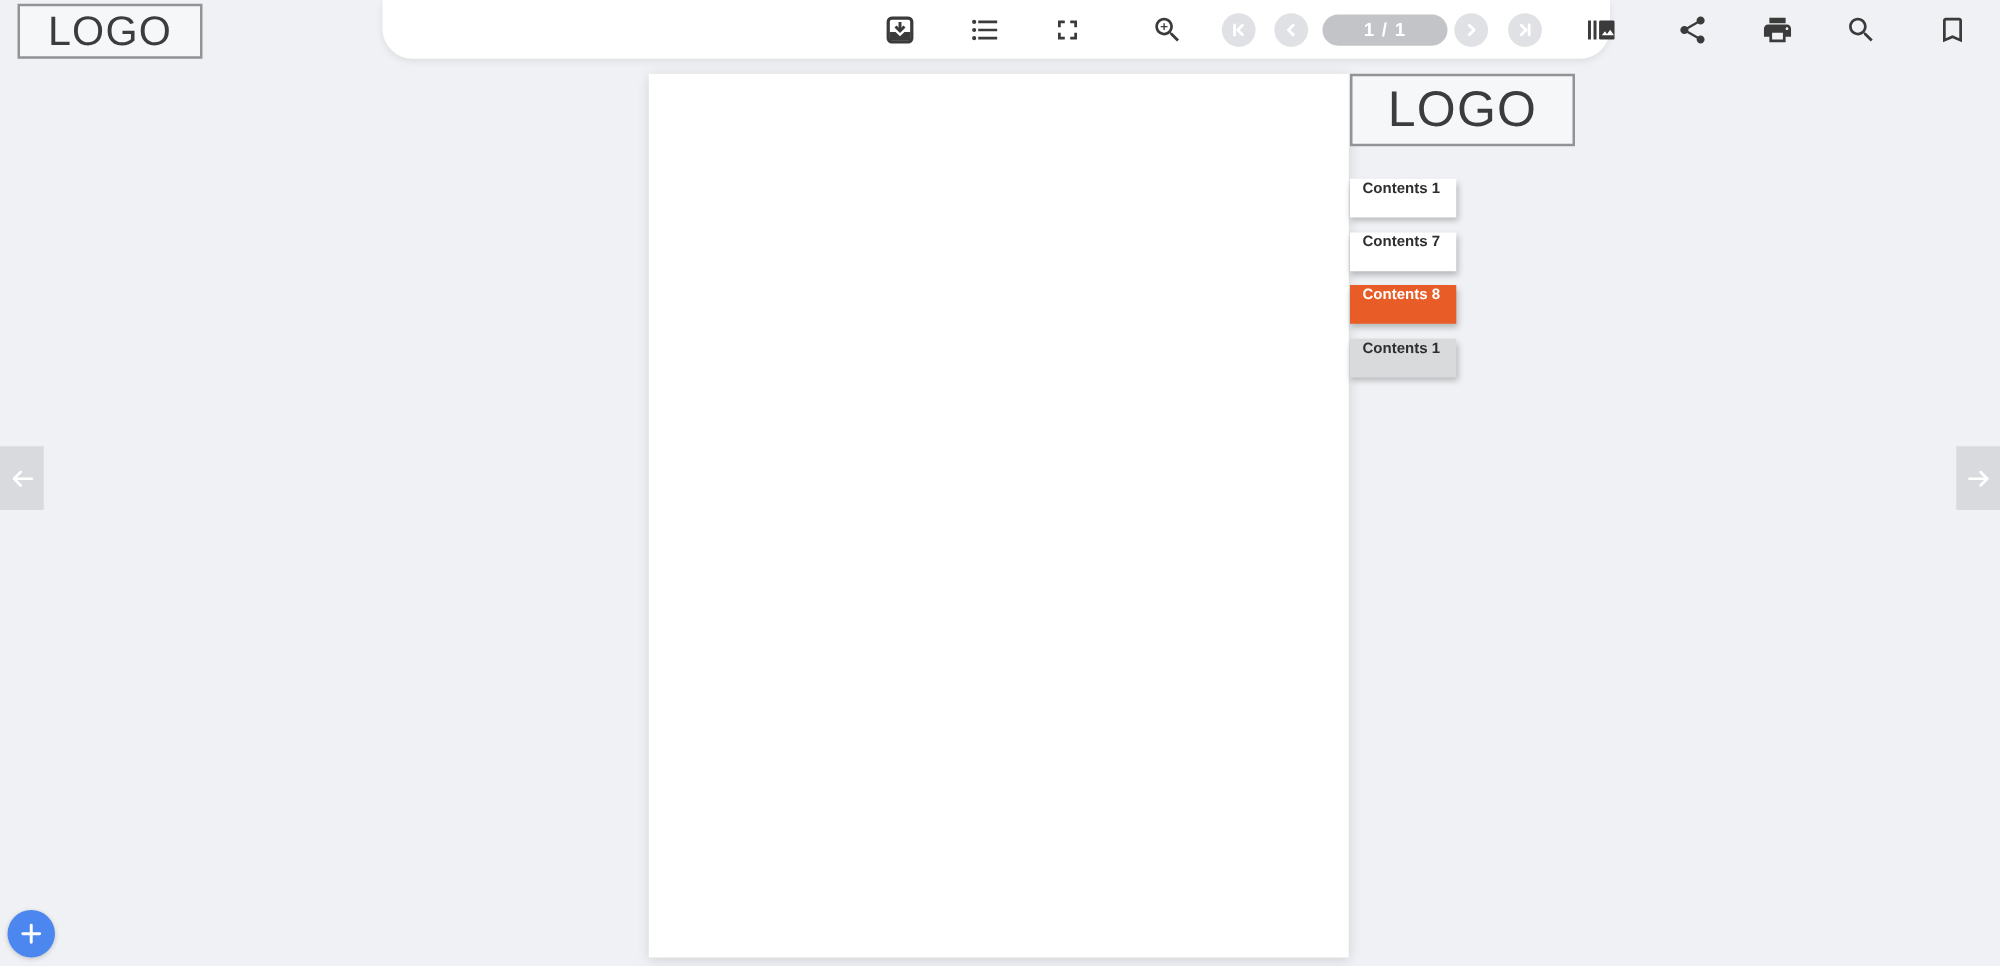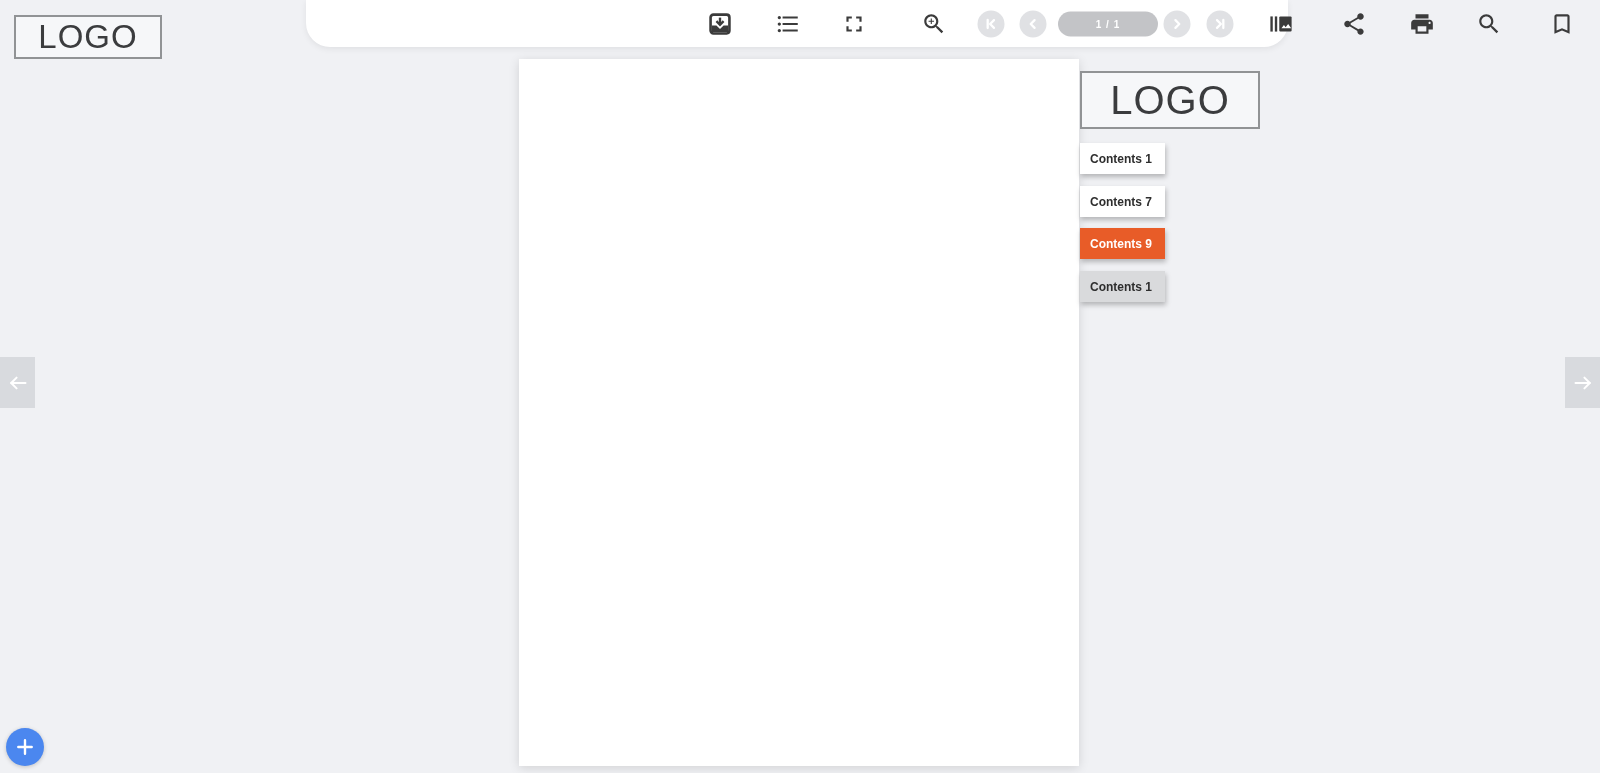--- a/index.html
+++ b/index.html
@@ -10,46 +10,46 @@
     --menu-pressed-bg:#d9dadc; --edge-arrow-bg:#d8dade; --edge-arrow-glyph:#ffffff;
     --fab-bg:#4b87ef; --fab-glyph:#ffffff;
   }
   *{margin:0;padding:0;box-sizing:border-box;}
   html,body{width:1600px;height:773px;overflow:hidden;}
   body{font-family:"Liberation Sans","DejaVu Sans",sans-serif;background:var(--background);}
   .app{position:relative;width:1600px;height:773px;background:var(--background);overflow:hidden;}
 
   
   .logo-box{border:2px solid var(--logo-border);background:var(--logo-bg);color:var(--logo-text);
-    display:flex;align-items:center;justify-content:center;letter-spacing:1px;margin-top:12px;}
+    display:flex;align-items:center;justify-content:center;letter-spacing:1px;}
   .logo-topleft{position:absolute;left:14px;top:3px;width:148px;height:44px;font-size:33px;}
 
   
   .toolbar{position:absolute;left:306px;top:0;width:982px;height:47px;background:var(--toolbar-bg);
     border-radius:0 0 24px 24px;box-shadow:0 2px 6px rgba(0,0,0,0.07);}
   .tbtn{position:absolute;top:50%;transform:translate(-50%,-50%);width:28px;height:28px;border:none;
     background:transparent;color:var(--icon);display:flex;align-items:center;justify-content:center;
     cursor:pointer;padding:0;}
   .tbtn svg{width:26px;height:26px;display:block;}
   .navbtn{position:absolute;top:50%;transform:translate(-50%,-50%);width:27px;height:27px;border:none;
     border-radius:50%;background:var(--nav-disabled-bg);display:flex;align-items:center;justify-content:center;
     cursor:default;padding:0;}
   .navbtn svg{width:21px;height:21px;display:block;}
   .page-pill{position:absolute;top:50%;left:802px;transform:translate(-50%,-50%);width:100px;height:25px;
     border-radius:13px;background:var(--pill-bg);color:var(--pill-text);display:flex;align-items:center;
-    justify-content:center;font-size:10px;font-weight:bold;letter-spacing:1px;}
+    justify-content:center;font-size:15px;font-weight:bold;letter-spacing:1px;}
 
   
   .doc-page{position:absolute;left:519px;top:59px;width:560px;height:707px;background:var(--page-bg);
     box-shadow:0 2px 10px rgba(0,0,0,0.13);}
 
   
   .logo-side{position:absolute;left:1080px;top:59px;width:180px;height:58px;font-size:40px;}
   .menu-item{position:absolute;left:1080px;width:85px;height:31px;background:var(--menu-item-bg);
-    color:var(--menu-item-text);display:flex;align-items:center;padding-left:10px;font-size:12px;
+    color:var(--menu-item-text);display:flex;padding-left:10px;font-size:12px;
     font-weight:bold;box-shadow:1px 3px 5px rgba(0,0,0,0.25);cursor:pointer;}
   .menu-item.active{background:var(--menu-active-bg);color:var(--menu-active-text);}
   .menu-item.pressed{background:var(--menu-pressed-bg);}
 
   
   .edge-arrow{position:absolute;top:357px;width:35px;height:51px;background:var(--edge-arrow-bg);border:none;
     display:flex;align-items:center;justify-content:center;cursor:pointer;padding:0;}
   .edge-arrow svg{width:24px;height:24px;display:block;}
   .edge-left{left:0;} .edge-right{left:1565px;}
 
@@ -194,21 +194,21 @@
     <span>LOGO</span>
   </div>
 
   <div class="menu-item" style="top:143px">
     <span>Contents 1</span>
   </div>
   <div class="menu-item" style="top:186px">
     <span>Contents 7</span>
   </div>
   <div class="menu-item active" style="top:228px">
-    <span>Contents 9</span>
+    <span>Contents 8</span>
   </div>
   <div class="menu-item pressed" style="top:271px">
     <span>Contents 1</span>
   </div>
 
   <button class="edge-arrow edge-left">
     <span>
         <svg viewBox="0 0 24 24" fill="none" stroke="#fff" stroke-width="2" stroke-linecap="round" stroke-linejoin="round">
       <path d="M19.5 12H5.2"></path>
           <path d="M10.6 6.6L5.2 12l5.4 5.4"></path>

